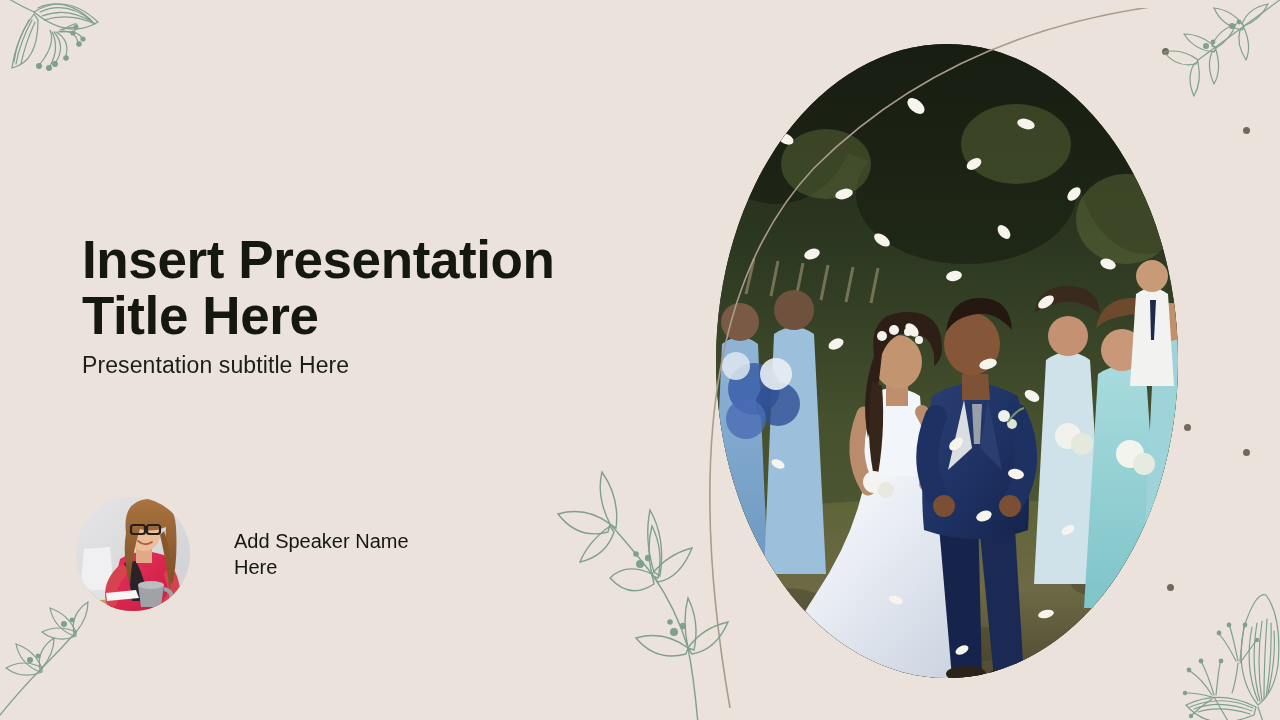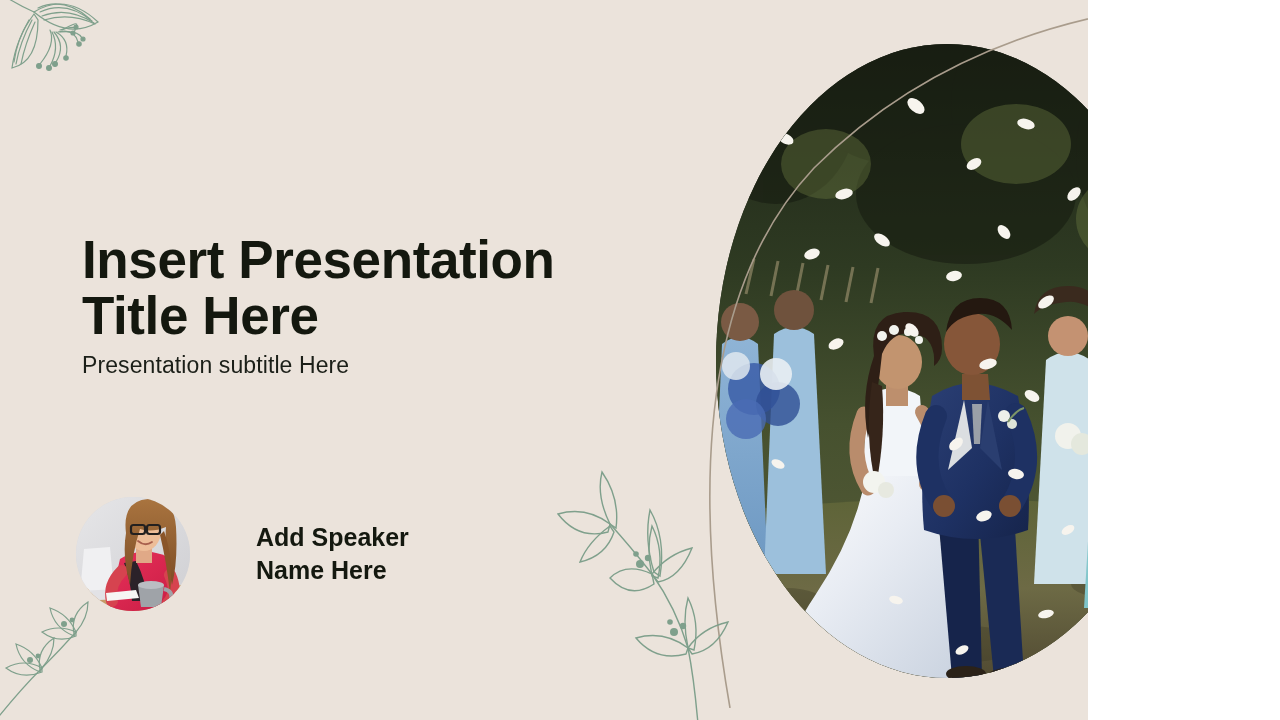--- a/index.html
+++ b/index.html
@@ -2,21 +2,21 @@
 <html><head>
 <meta charset="utf-8">
 <style>
   html, body {
     margin: 0;
     padding: 0;
     background: #ffffff;
   }
   #slide {
     position: relative;
-    width: 1088px;
+    width: 1280px;
     height: 720px;
     overflow: hidden;
     background: #ebe3db;
     font-family: "Liberation Sans", sans-serif;
   }
 
   
   .botanical {
     position: absolute;
     pointer-events: none;
@@ -94,23 +94,23 @@
   .speaker-avatar {
     width: 114px;
     height: 114px;
     border-radius: 50%;
     overflow: hidden;
     flex: 0 0 auto;
     background: #d9d9db;
   }
   .speaker-avatar svg { display: block; width: 100%; height: 100%; }
   .speaker-name {
-    margin-left: 66px;
-    font-size: 25px;
-    font-weight: bold;
+    margin-left: 44px;
+    font-size: 20px;
+    font-weight: normal;
     color: #14180f;
     line-height: 1.32;
     max-width: 220px;
   }
 </style>
 </head>
 <body>
 
 <div id="slide">
 

